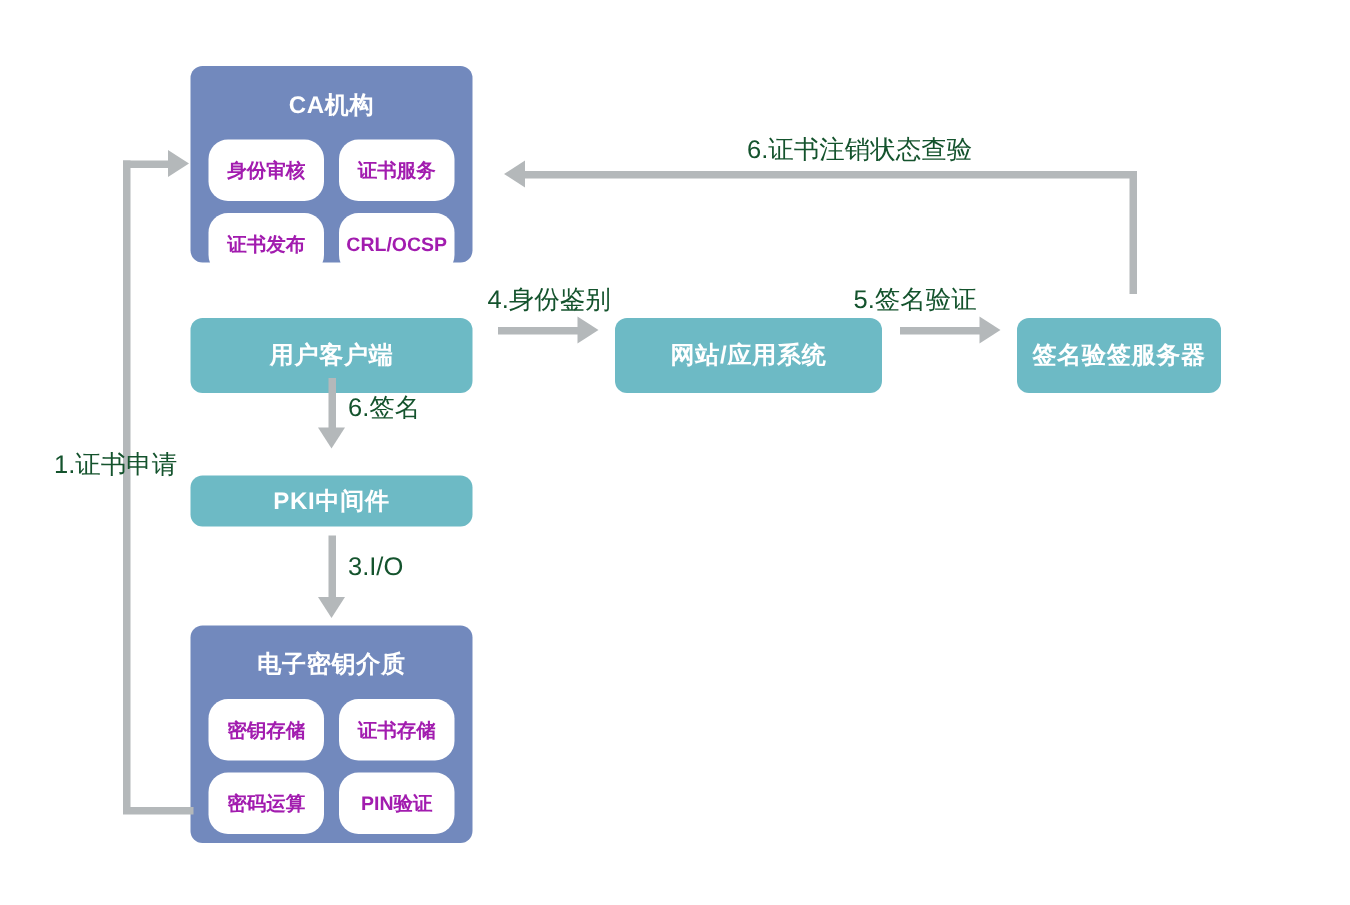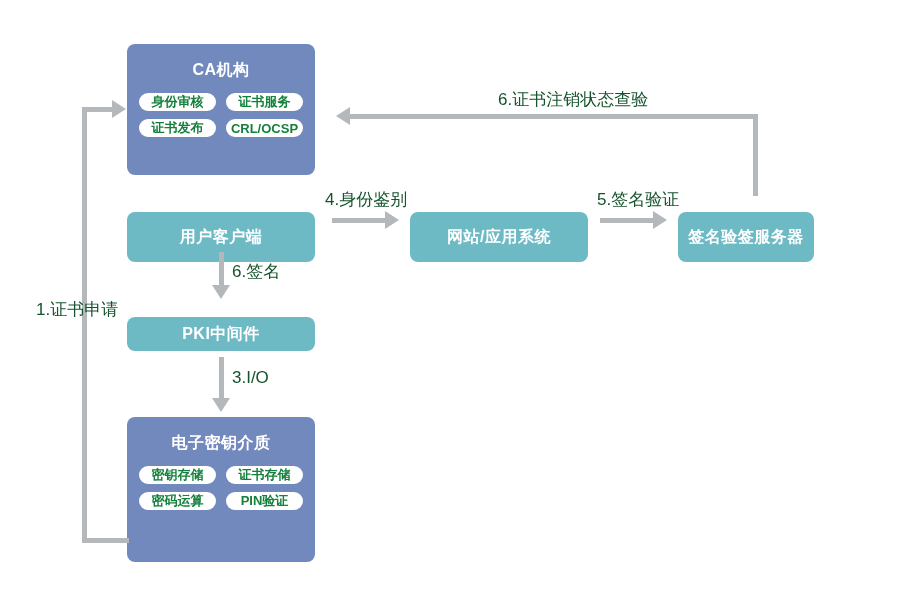--- a/index.html
+++ b/index.html
@@ -42,25 +42,25 @@
   .pill-grid {
     display: grid;
     grid-template-columns: 1fr 1fr;
     gap: 8px 10px;
     padding: 0 12px 14px 12px;
     width: 100%;
   }
   .pill {
     background: #ffffff;
     border-radius: 13px;
-    height: 18px;
+    height: 41px;
     display: flex;
     align-items: center;
     justify-content: center;
-    color: #15803d;
+    color: #a21caf;
     font-size: 13px;
     font-weight: bold;
     white-space: nowrap;
   }
 
   
   .seg {
     position: absolute;
     background: #b4b8ba;
   }
@@ -148,20 +148,20 @@
   <div class="seg v" style="left:219px; top:357px; width:5px; height:43px;"></div>
   <div class="arrowhead down" style="left:212px; top:398px;"></div>
   <div class="edge-label" style="left:232px; top:368px;">3.I/O</div>
 
   <div class="seg h" style="left:332px; top:218px; width:55px; height:5px;"></div>
   <div class="arrowhead right" style="left:385px; top:211px;"></div>
   <div class="edge-label" style="left:325px; top:188px;">4.身份鉴别</div>
 
   <div class="seg h" style="left:600px; top:218px; width:55px; height:5px;"></div>
   <div class="arrowhead right" style="left:653px; top:211px;"></div>
-  <div class="edge-label" style="left:597px; top:188px;">5.签名验证</div>
+  <div class="edge-label" style="left:569px; top:188px;">5.签名验证</div>
 
   <div class="seg v" style="left:753px; top:114px; width:5px; height:82px;"></div>
   <div class="seg h" style="left:349px; top:114px; width:409px; height:5px;"></div>
   <div class="arrowhead left" style="left:336px; top:107px;"></div>
   <div class="edge-label" style="left:498px; top:88px;">6.证书注销状态查验</div>
 
 </div>
 
 </body></html>

